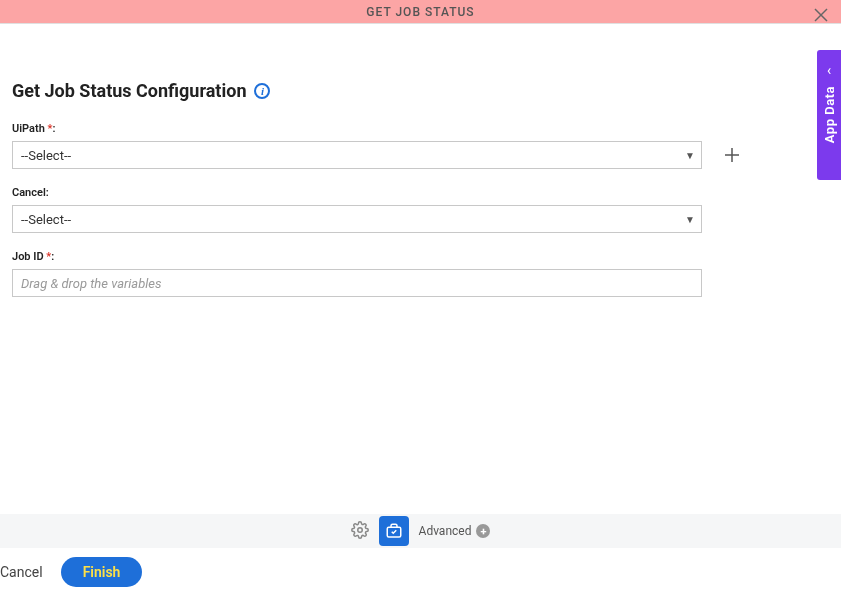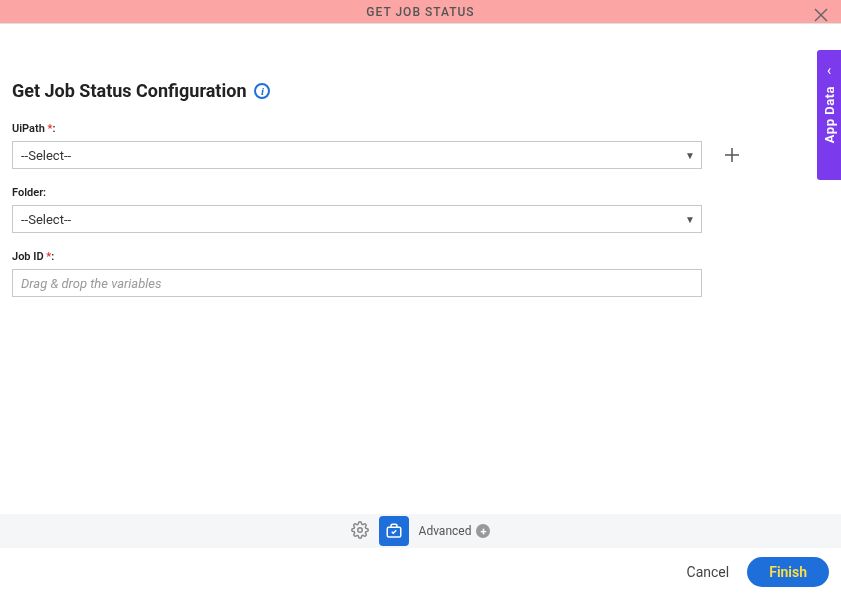--- a/index.html
+++ b/index.html
@@ -210,21 +210,20 @@
     line-height: 1;
   }
   .footer {
     position: absolute;
     left: 0;
     right: 0;
     bottom: 0;
     height: 47px;
     display: flex;
     align-items: center;
-    justify-content: flex-end;
     gap: 18px;
     padding-right: 12px;
     background: #fff;
   }
   .btn-text {
     font-size: 14px;
     color: #444;
     cursor: pointer;
     background: none;
     border: none;
@@ -285,21 +284,21 @@
       <div class="plus-btn">
         <svg width="16" height="16" viewBox="0 0 16 16">
             <line x1="8" y1="1" x2="8" y2="15" stroke="currentColor" stroke-width="1.5"></line>
             <line x1="1" y1="8" x2="15" y2="8" stroke="currentColor" stroke-width="1.5"></line>
           </svg>
       </div>
     </div>
   </div>
 
   <div class="form-group">
-    <span class="form-label">Folder:</span>
+    <span class="form-label">Cancel:</span>
     <div class="select-row">
       <div class="select-box">
         <span>--Select--</span>
         <span class="caret">▼</span>
       </div>
     </div>
   </div>
 
   <div class="form-group">
     <span class="form-label">

